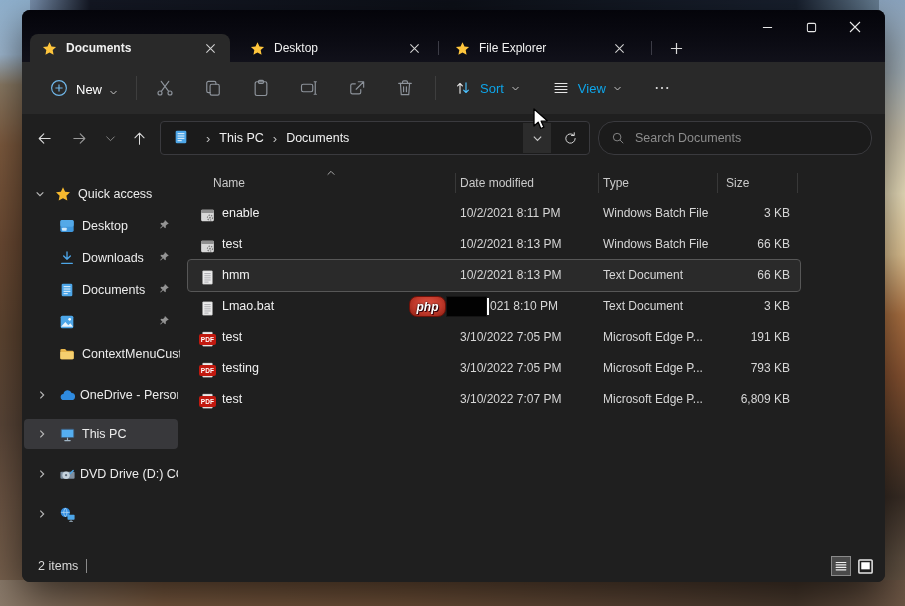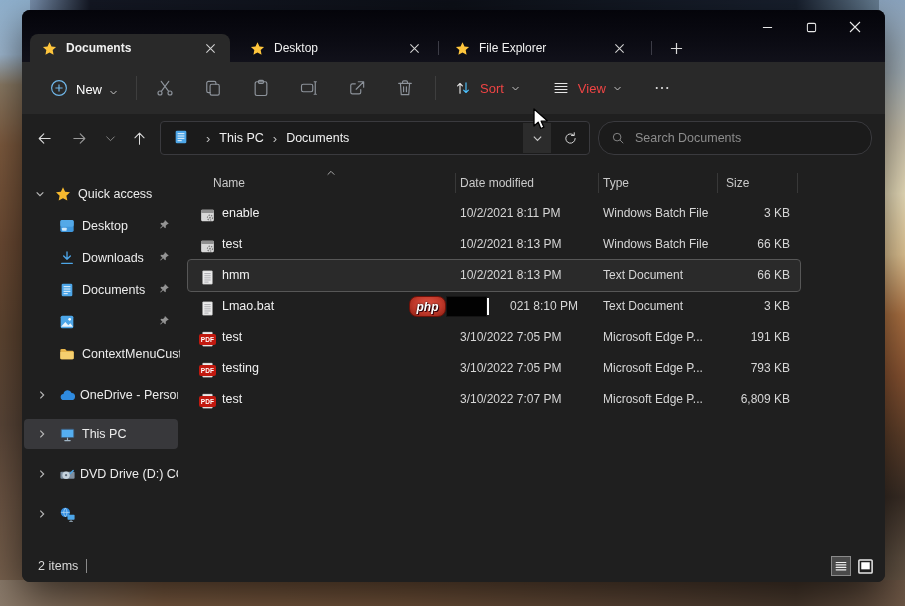--- a/index.html
+++ b/index.html
@@ -45,21 +45,21 @@
   
   .toolbar { position:absolute; left:0; top:52px; width:863px; height:52px; background:#292929; display:flex; align-items:center; }
   .tb-new { display:flex; align-items:flex-end; margin-left:18px; padding:6px 10px; border-radius:4px; }
   .tb-new svg.plus { margin-right:8px; }
   .tb-new .nlabel { color:#fff; font-size:13px; margin-right:7px; }
   .tbdiv { width:1px; height:24px; background:#3e3e3e; }
   .tbdiv.d1 { margin-left:8px; }
   .iconbtn { width:48px; height:40px; display:flex; align-items:center; justify-content:center; border-radius:4px; }
   .iconbtn svg { stroke:#8d939b; stroke-width:1.4; fill:none; stroke-linecap:round; stroke-linejoin:round; }
   .tb-group { display:flex; align-items:center; padding:6px 8px; border-radius:4px; margin-left:10px; }
-  .tb-group .glabel { color:#ef4444; font-size:13px; margin:0 7px 0 8px; }
+  .tb-group .glabel { color:#0ea5e9; font-size:13px; margin:0 7px 0 8px; }
   .chev { stroke:#c8c8c8; stroke-width:1.3; fill:none; }
 
   
   .addr { position:absolute; left:0; top:104px; width:863px; height:48px; background:#1f1f1f; }
   .navbtn { position:absolute; top:10px; width:28px; height:28px; display:flex; align-items:center; justify-content:center; border-radius:4px; }
   .navbtn svg { stroke:#dcdcdc; stroke-width:1.5; fill:none; stroke-linecap:round; stroke-linejoin:round; }
   .navbtn.dim svg { stroke:#9a9a9a; }
   .crumbbar { position:absolute; left:138px; top:7px; width:430px; height:34px; background:#1b1b1b; border:1px solid #3a3a3e; border-radius:4px; display:flex; align-items:center; padding-left:12px; }
   .crumbbar .docicon { margin-right:8px; }
   .crumbsep { color:#c0c0c0; font-size:13px; padding:0 9px; }
@@ -100,21 +100,21 @@
   .sortcaret svg { stroke:#a8a8a8; stroke-width:1.2; fill:none; }
   .frow { position:absolute; left:8px; width:612px; height:31px; border-radius:3px; }
   .frow span { position:absolute; line-height:31px; white-space:nowrap; }
   .ficon { position:absolute; left:11px; top:7px; width:17px; height:17px; }
   .fname { left:34px; color:#f0f0f0; font-size:12.5px; }
   .fdate { left:272px; color:#d6d6d6; font-size:12px; }
   .ftype { left:415px; color:#d6d6d6; font-size:12px; }
   .fsize { right:10px; color:#d6d6d6; font-size:12px; }
   .r0{top:36px}.r1{top:67px}.r2{top:98px}.r3{top:129px}.r4{top:160px}.r5{top:191px}.r6{top:222px}
   .frow.sel { background:rgba(255,255,255,.05); outline:1px solid #575757; }
-  .r3 .fdate { left:302px;margin-left:20px; }
+  .r3 .fdate { left:302px; }
 
   
   .phpbadge { position:absolute; left:221px; top:5px; width:37px; height:21px; border-radius:8px;
     background:radial-gradient(ellipse at 50% 38%,#e05545 0%,#c0392b 55%,#8e1f12 100%);
     border:1.5px solid #6d120a; color:#fff; font-weight:bold; font-style:italic; font-size:12px;
     display:flex; align-items:center; justify-content:center; line-height:normal !important;
     text-shadow:0 0 2px #000, 1px 1px 0 #40000a; }
   .blackbox { position:absolute; left:258px; top:5px; width:41px; height:21px; background:#020202; border:1px solid #141414; }
   .textcaret { position:absolute; left:299px; top:7px; width:1.5px; height:17px; background:#fff; line-height:normal !important; }
   .page { fill:#ececec; stroke:#9a9a9a; stroke-width:.6; }

